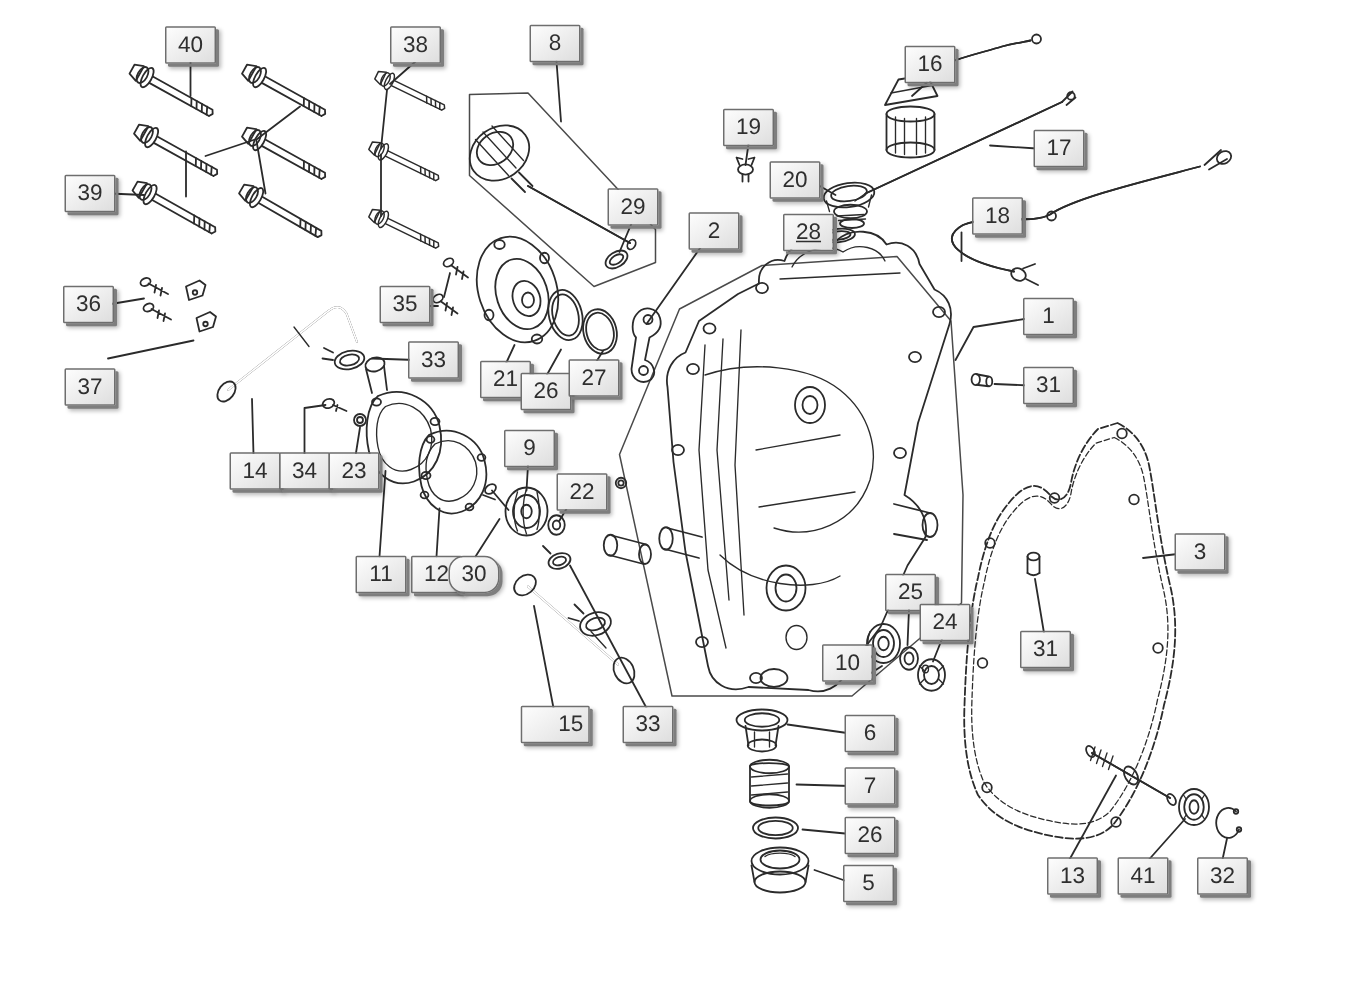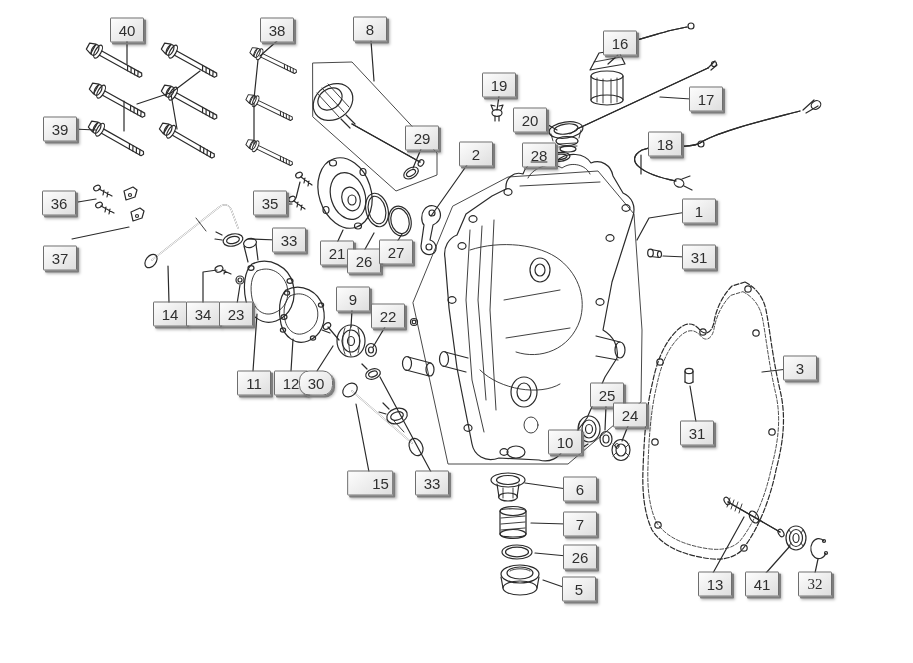--- a/index.html
+++ b/index.html
@@ -432,33 +432,33 @@
       <div class="callout" style="left: 60px; top: 238px; margin-top: 20px;">37</div>
       <div class="callout" style="left: 289px; top: 240px;">33</div>
       <div class="callout" style="left: 699px; top: 257px;">31</div>
       <div class="callout" style="left: 337px; top: 253px;">21</div>
       <div class="callout" style="left: 364px; top: 261px;">26</div>
       <div class="callout" style="left: 396px; top: 252px;">27</div>
       <div class="callout" style="left: 353px; top: 299px;">9</div>
       <div class="callout" style="left: 170px; top: 314px;">14</div>
       <div class="callout" style="left: 203px; top: 314px;">34</div>
       <div class="callout" style="left: 236px; top: 314px;">23</div>
-      <div class="callout" style="left: 388px; top: 316px;">22</div>
+      <div class="callout" style="left: 388px; top: 328px;">22</div>
       <div class="callout" style="left: 800px; top: 368px;">3</div>
       <div class="callout" style="left: 254px; top: 383px;">11</div>
       <div class="callout" style="left: 291px; top: 383px;">12</div>
       <div class="callout" style="left: 316px; top: 383px; border-radius: 10px;">30</div>
       <div class="callout" style="left: 607px; top: 395px;">25</div>
       <div class="callout" style="left: 630px; top: 415px; text-align: center;">24</div>
       <div class="callout" style="left: 565px; top: 442px;">10</div>
       <div class="callout" style="left: 697px; top: 433px;">31</div>
       <div class="callout" style="left: 370px; top: 483px; padding-left: 24px;">15</div>
       <div class="callout" style="left: 432px; top: 483px;">33</div>
       <div class="callout" style="left: 580px; top: 489px;">6</div>
       <div class="callout" style="left: 580px; top: 524px;">7</div>
       <div class="callout" style="left: 580px; top: 557px;">26</div>
       <div class="callout" style="left: 579px; top: 589px;">5</div>
       <div class="callout" style="left: 715px; top: 584px;">13</div>
       <div class="callout" style="left: 762px; top: 584px;">41</div>
-      <div class="callout" style="left: 815px; top: 584px; font-family: Liberation Serif, serif;">32</div>
+      <div class="callout" style="left: 815px; top: 584px;">32</div>
     </div>
 
 </div>
 
 </body></html>

